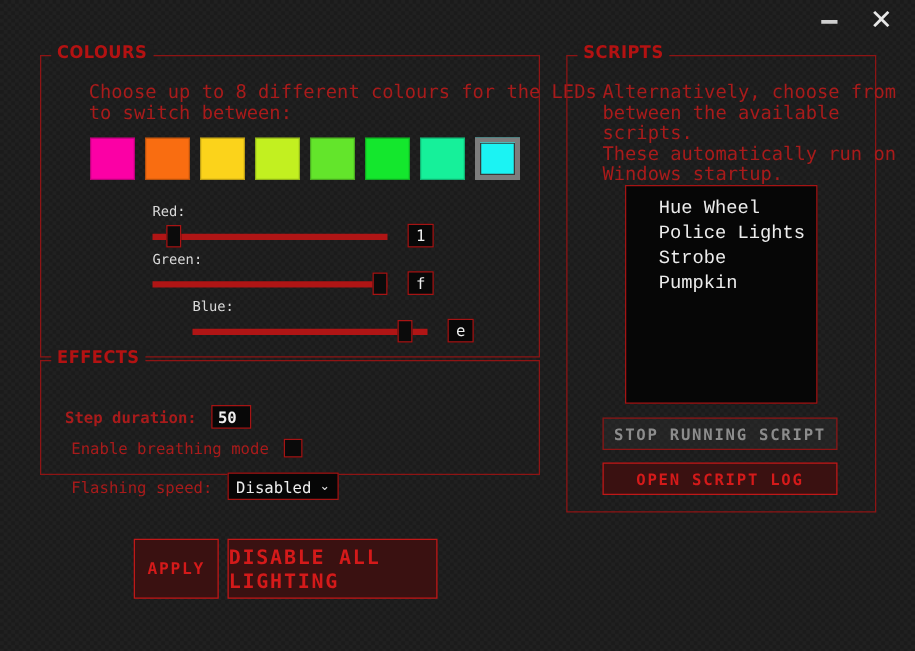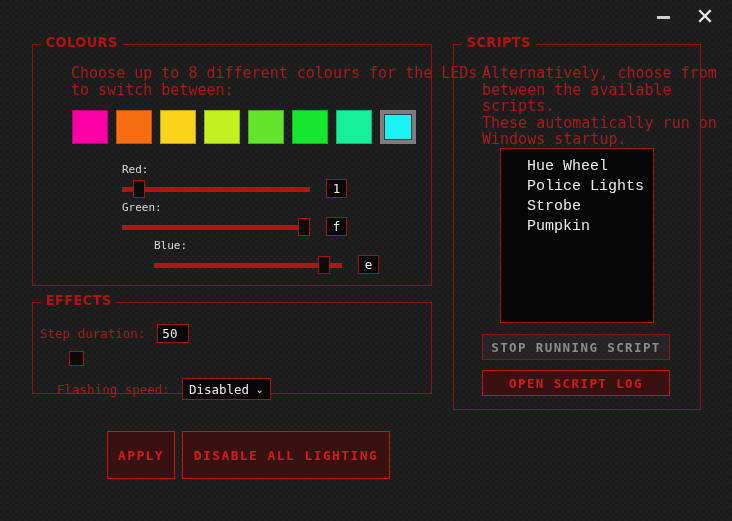--- a/index.html
+++ b/index.html
@@ -70,21 +70,21 @@
     font-weight: bold;
     font-size: 14px;
     letter-spacing: 0.4px;
     color: #b31212;
     transform: scaleX(0.93);
     transform-origin: left center;
     line-height: 14px;
   }
 
   #grp-colours { left: 32px;  top: 44px;  width: 400px; height: 242px; }
-  #grp-effects { left: 32px;  top: 302px; width: 400px; height: 92px; }
+  #grp-effects { left: 32px;  top: 288px; width: 400px; height: 92px; }
   #grp-scripts { left: 453px; top: 44px;  width: 248px; height: 366px; }
 
   
   .desc {
     position: absolute;
     font-family: "DejaVu Sans Mono", monospace;
     font-size: 15px;
     line-height: 16.5px;
     color: #a81b1b;
     white-space: pre;
@@ -163,21 +163,21 @@
 
   
   .eff-row {
     position: absolute;
     display: flex;
     align-items: center;
     font-family: "DejaVu Sans Mono", monospace;
     font-size: 12.5px;
     color: #a81b1b;
   }
-  #eff-step  { left: 40px; top: 324px; }
+  #eff-step  { left: 52px; top: 324px; font-weight: bold; }
   #eff-breath{ left: 57px; top: 351px; }
   #eff-flash { left: 57px; top: 378px; }
 
   .eff-input {
     margin-left: 12px;
     width: 32px;
     height: 19px;
     box-sizing: border-box;
     border: 1px solid #a51414;
     background: #080808;
@@ -265,22 +265,22 @@
   }
   #btn-log {
     left: 482px; top: 370px; width: 188px; height: 26px;
     font-size: 12.5px;
   }
   #btn-apply {
     left: 107px; top: 431px; width: 68px; height: 48px;
     font-size: 13px;
   }
   #btn-disable-all {
-    left: 182px; top: 431px; width: 208px; height: 48px;
-    font-size: 13px;
+    left: 182px; top: 431px; width: 168px; height: 48px;
+    font-size: 16px;
   }
 </style>
 </head>
 <body>
 
 <div id="app">
 
   <div class="titlebar">
     <div class="win-btn win-min">
       <span class="glyph-min"></span>
@@ -344,20 +344,21 @@
   <div class="group" id="grp-effects">
     <span class="group-label">EFFECTS</span>
   </div>
 
   <div class="eff-row" id="eff-step">
     <span>Step duration:</span>
     <span class="eff-input">50</span>
   </div>
 
   <div class="eff-row" id="eff-breath">
+    <span>Enable breathing mode</span>
     <span class="eff-check"></span>
   </div>
 
   <div class="eff-row" id="eff-flash">
     <span>Flashing speed:</span>
     <span class="eff-select">
       <span>Disabled</span>
       <span class="caret">⌄</span>
     </span>
   </div>

